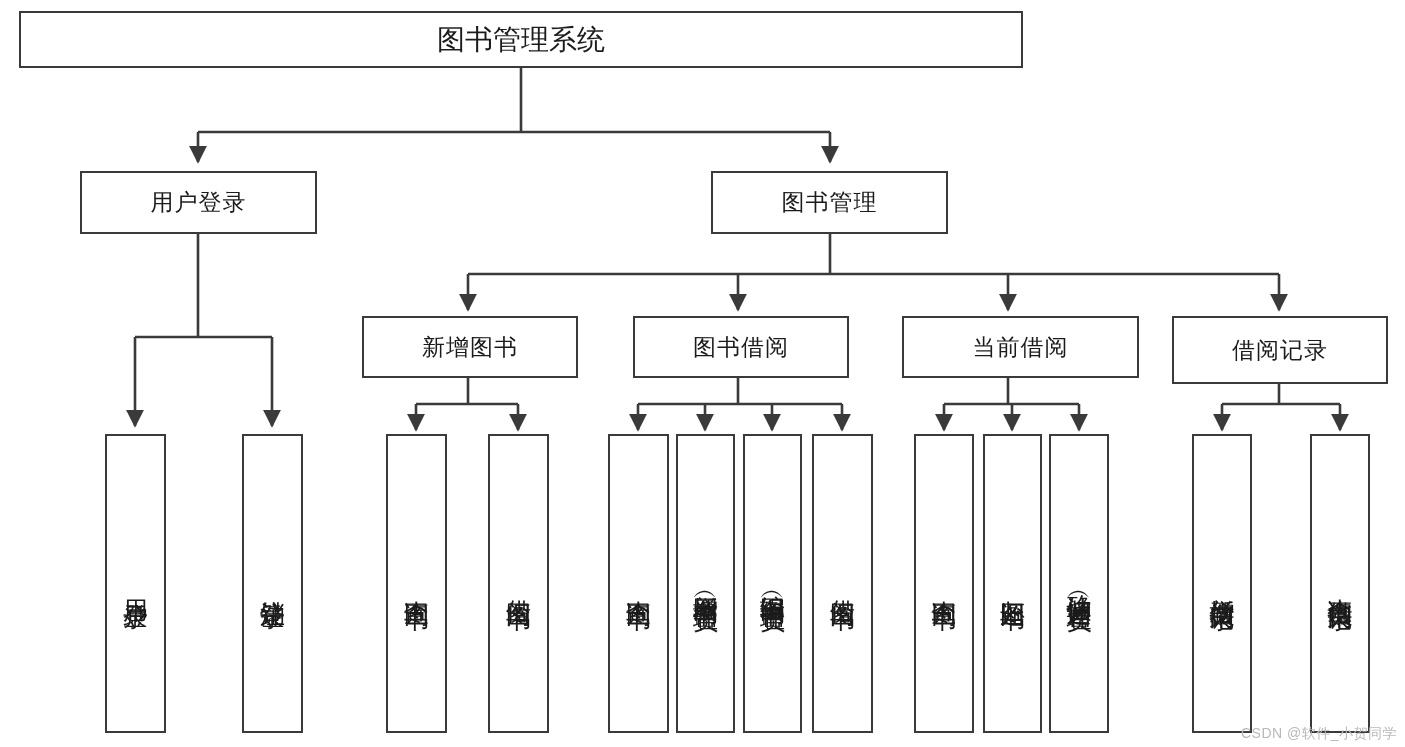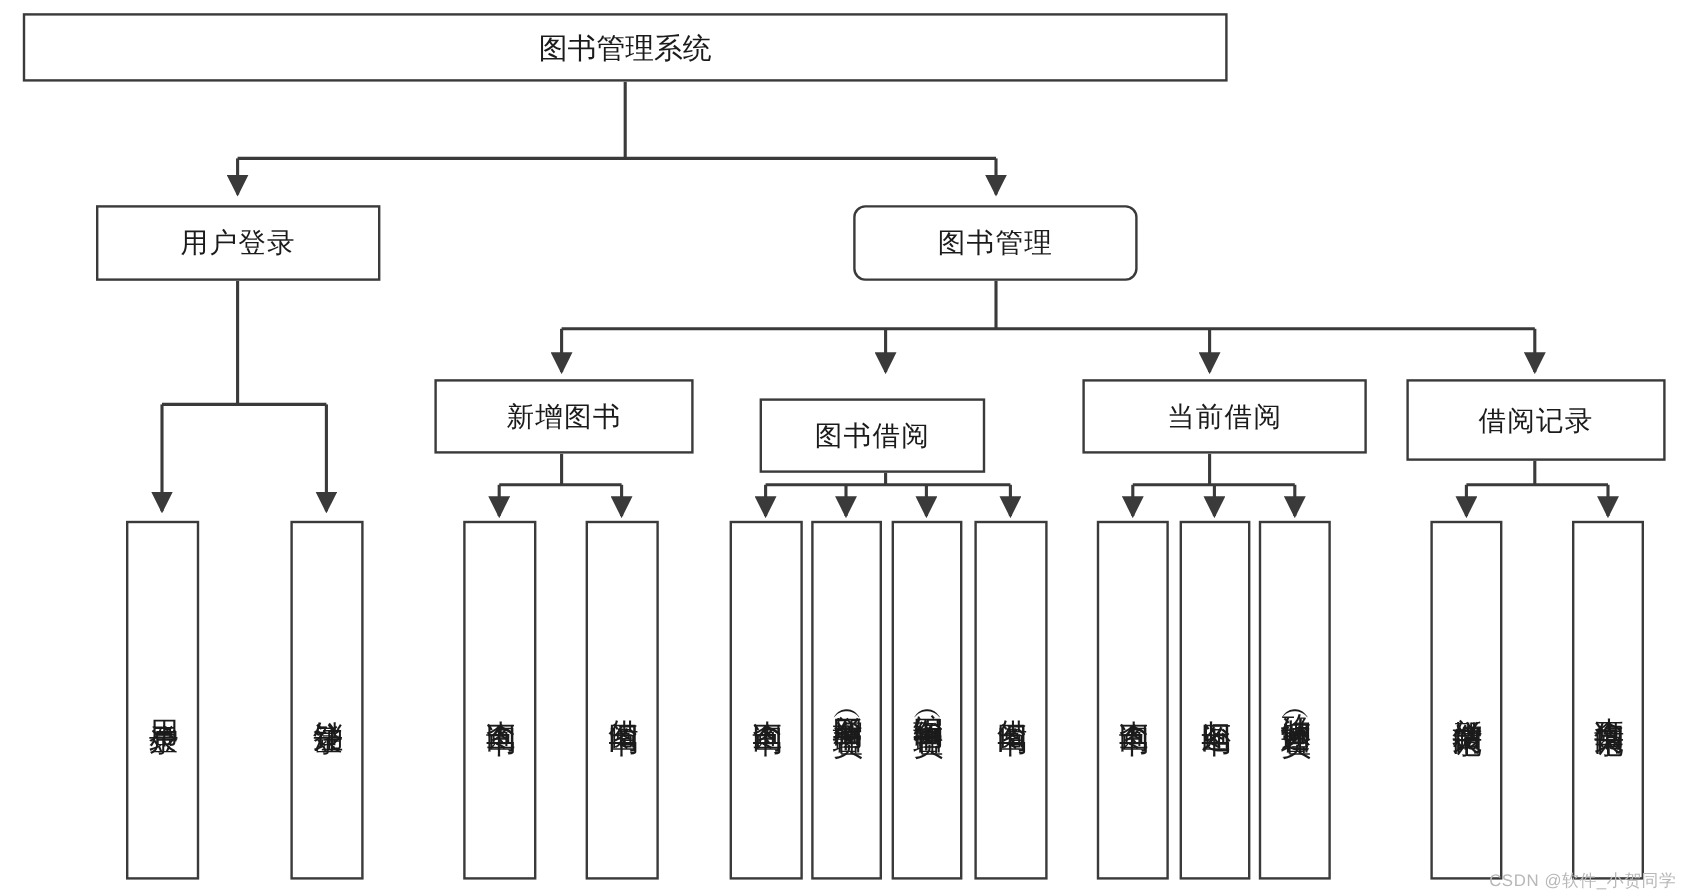--- a/index.html
+++ b/index.html
@@ -13,21 +13,21 @@
   .node{
     position:absolute;
     box-sizing:border-box;
     background:#ffffff;
     border:2.5px solid #3a3a3a;
     display:flex;align-items:center;justify-content:center;
     text-align:center;
     color:#1b1b1b;
   }
   .node.h{ font-size:23px; letter-spacing:1px; }
-  .node.root{ font-size:24px; }
+  .node.root{ font-size:28px; }
   .leaf{
     position:absolute;box-sizing:border-box;background:#fff;
     border:2.5px solid #3a3a3a;
     display:flex;align-items:center;justify-content:center;
     overflow:hidden;
   }
   .leaf span{
     writing-mode:vertical-rl;
     text-orientation:upright;
     font-size:25px;
@@ -98,24 +98,24 @@
       <path d="M 1279 378 L 1279 404"></path>
       <path d="M 1222 404 L 1340 404"></path>
       <path d="M 1222 404 L 1222 430" marker-end="url(#arrow)"></path>
       <path d="M 1340 404 L 1340 430" marker-end="url(#arrow)"></path>
     </g>
   </svg>
 
   <div class="node root" style="left:19px;top:11px;width:1004px;height:57px;">图书管理系统</div>
 
   <div class="node h" style="left:80px;top:171px;width:237px;height:63px;">用户登录</div>
-  <div class="node h" style="left:711px;top:171px;width:237px;height:63px;border-radius:10px;">图书管理</div>
+  <div class="node h" style="left:711px;top:171px;width:237px;height:63px;">图书管理</div>
 
   <div class="node h" style="left:362px;top:316px;width:216px;height:62px;">新增图书</div>
-  <div class="node h" style="left:633px;top:332px;width:188px;height:62px;text-align:center;">图书借阅</div>
+  <div class="node h" style="left:633px;top:316px;width:216px;height:62px;text-align:center;">图书借阅</div>
   <div class="node h" style="left:902px;top:316px;width:237px;height:62px;">当前借阅</div>
   <div class="node h" style="left:1172px;top:316px;width:216px;height:68px;">借阅记录</div>
 
   <div class="leaf" style="left:105px;top:434px;width:61px;height:299px;">
     <span>用户登录</span>
   </div>
   <div class="leaf" style="left:242px;top:434px;width:61px;height:299px;">
     <span>注销登录</span>
   </div>
 

